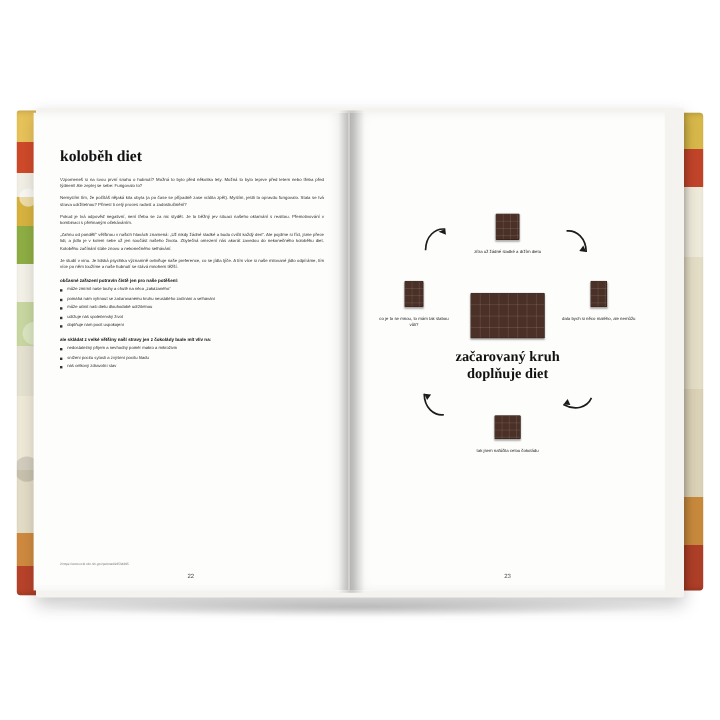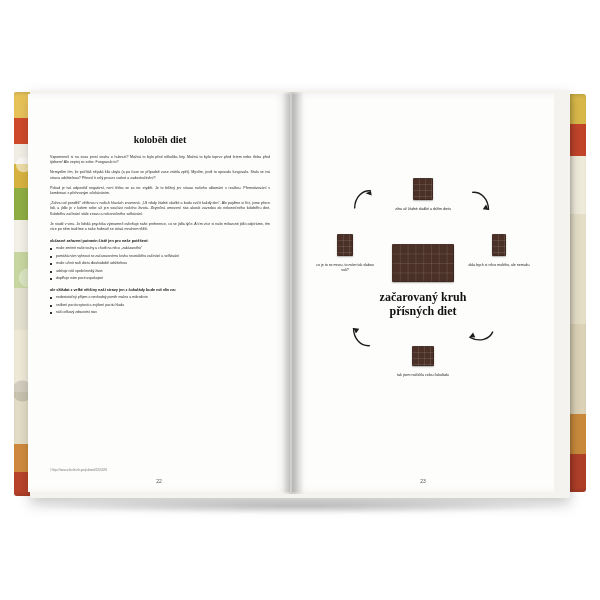--- a/index.html
+++ b/index.html
@@ -114,23 +114,22 @@
     background: linear-gradient(90deg, rgba(0,0,0,0.0) 0%, rgba(0,0,0,0.16) 45%, rgba(0,0,0,0.16) 55%, rgba(0,0,0,0.0) 100%);
     pointer-events: none;
   }
 
   
   .l-pad { padding: 24px 20px 0 22px; }
 
   .chapter-title {
     font-family: "Liberation Serif", serif;
     font-weight: bold;
-    font-size: 10px;
-    text-align: center;
-    margin: 16px 0 10px 0;
+    font-size: 13px;
+    margin: 4px 0 10px 0;
     color: #111;
   }
 
   .para {
     font-size: 3.6px;
     line-height: 5.2px;
     color: #2b2b2b;
     text-align: justify;
     margin: 0 0 5px 0;
     letter-spacing: 0.02px;
@@ -326,21 +325,21 @@
           <span class="choc c1"></span>
           <div class="cap">co je to se mnou, to mám tak slabou vůli?</div>
         </div>
 
         <div class="center-choc">
           <span class="choc full"></span>
         </div>
 
         <div class="center-label">
           <div>začarovaný kruh</div>
-          <div>přísných diet</div>
+          <div>doplňuje diet</div>
         </div>
 
         <div class="arrow" style="left:58px; top:96px; transform: rotate(-30deg);">
           <svg viewBox="0 0 26 18">
               <path d="M1 13 C7 3, 17 1, 24 6" stroke="#1c1c1c" stroke-width="1.4" fill="none"></path>
               <path d="M24 6 L18 5.2 L22.2 10.4 Z" fill="#1c1c1c"></path>
             </svg>
         </div>
         <div class="arrow" style="left:176px; top:98px; transform: rotate(30deg);">
           <svg viewBox="0 0 26 18">

